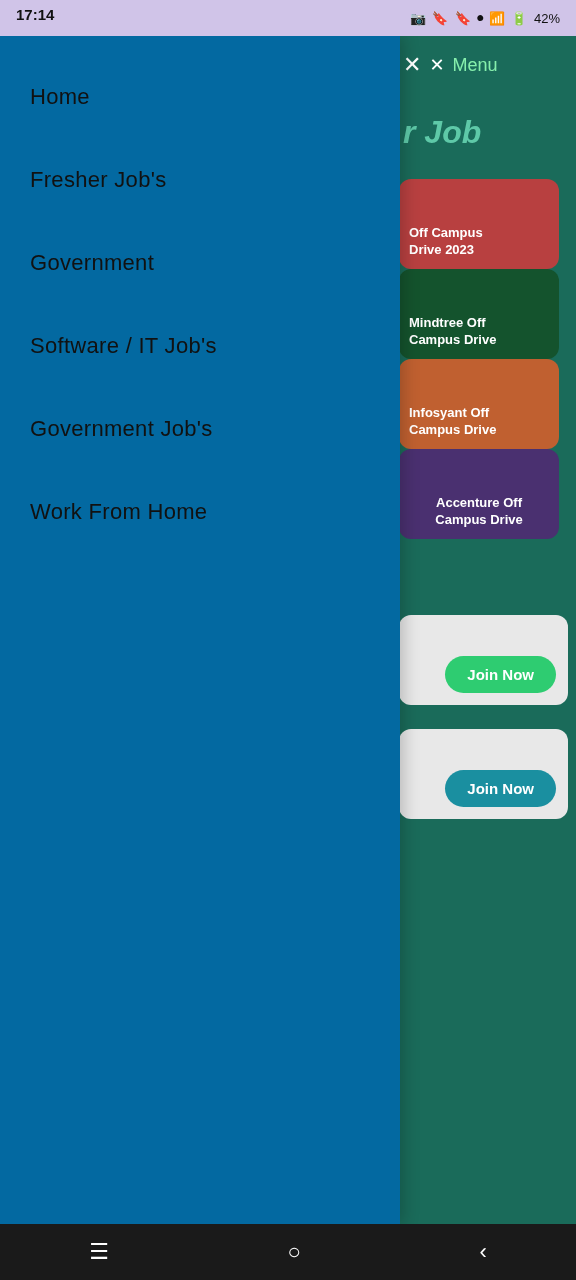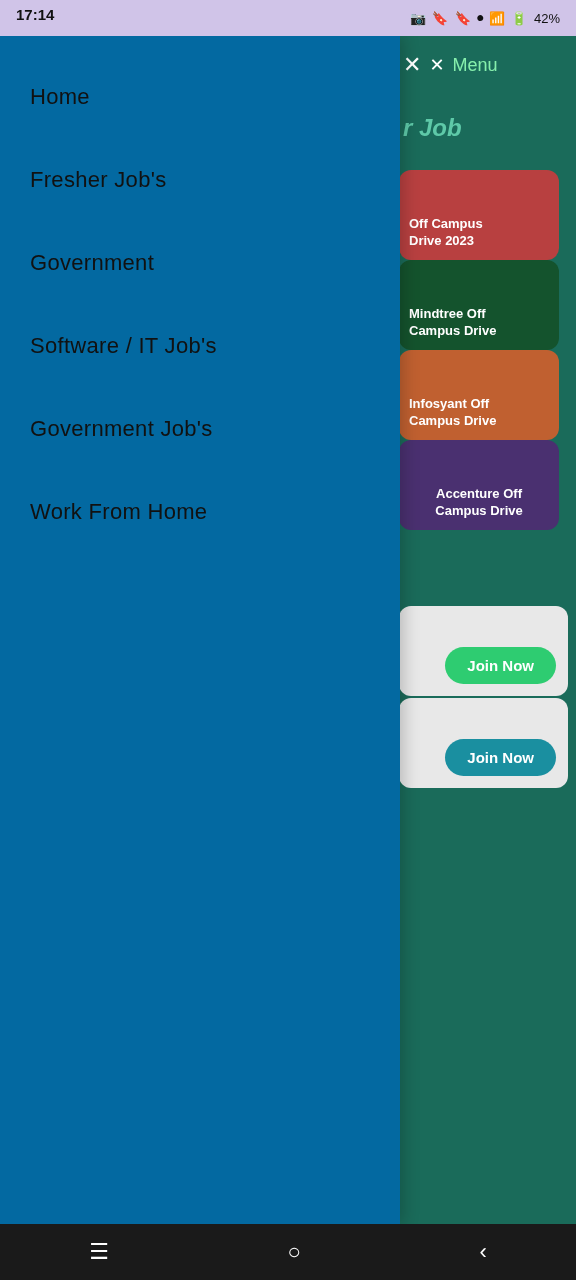--- a/index.html
+++ b/index.html
@@ -92,21 +92,21 @@
     .menu-label {
       color: #86efac;
       font-size: 18px;
       font-weight: 400;
     }
 
     
     .bg-job-title {
       padding: 20px 12px 10px 12px;
       color: #5ec9a8;
-      font-size: 24px;
+      font-size: 32px;
       font-weight: 700;
       font-style: italic;
     }
 
     
     .bg-cards-area {
       padding: 8px;
       display: flex;
       flex-direction: column;
       margin-top: 10px;
@@ -130,21 +130,21 @@
     .card-indigo { background: #14532d; }
     .card-orange { background: #c06030; }
     .card-purple { background: #4a3070; text-align: center; }
 
     
     .bg-join-area {
       margin-top: 60px;
       padding: 8px;
       display: flex;
       flex-direction: column;
-      gap: 2px;
+      gap: 24px;
     }
 
     .join-block {
       background: #e8e8e8;
       border-radius: 12px;
       padding: 12px;
       height: 90px;
       display: flex;
       align-items: flex-end;
       justify-content: flex-end;

